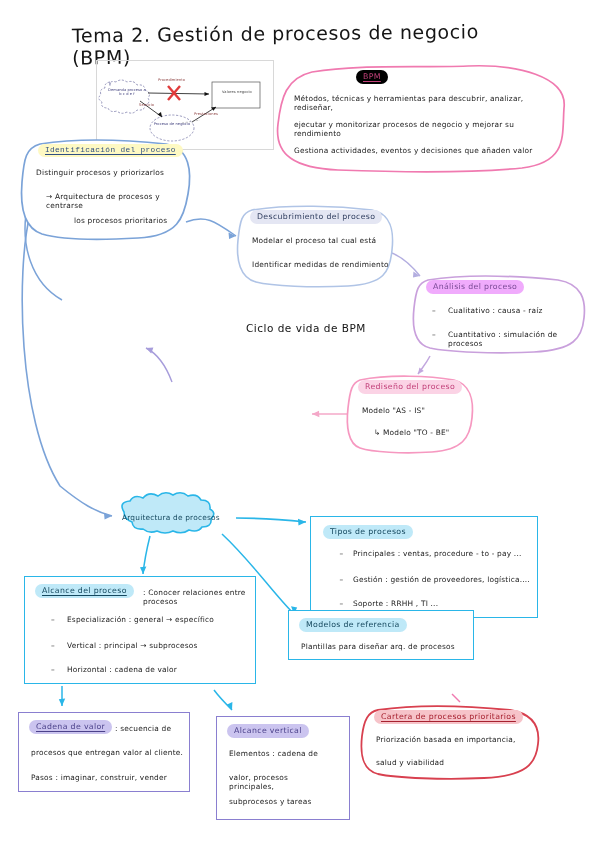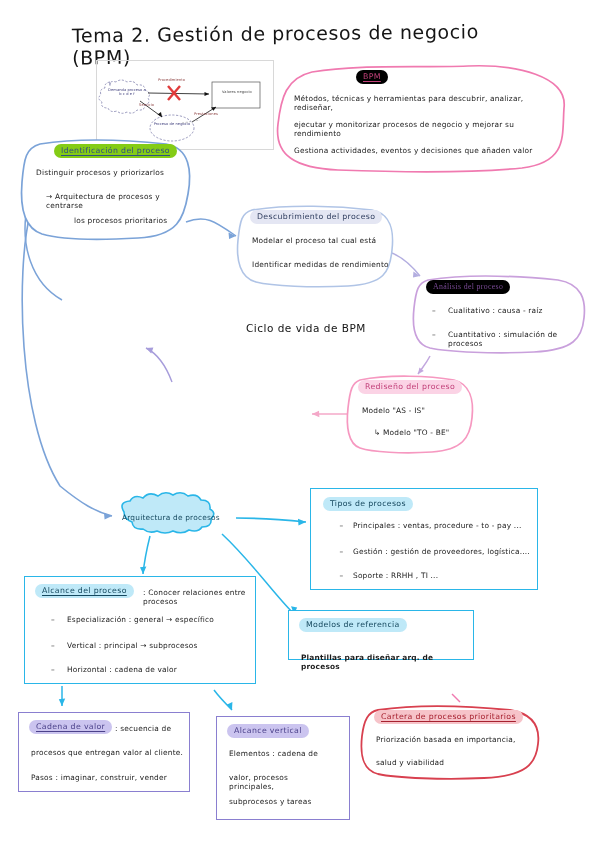--- a/index.html
+++ b/index.html
@@ -137,21 +137,21 @@
       <div class="line" style="position:absolute;left:22px;top:58px;width:268px;">ejecutar y monitorizar procesos de negocio y mejorar su rendimiento</div>
       <div class="line" style="position:absolute;left:22px;top:84px;width:268px;">Gestiona actividades, eventos y decisiones que añaden valor</div>
     </div>
   </div>
 
   <div class="blobwrap" style="left:18px;top:136px;width:178px;height:108px;">
     <svg width="178" height="108">
       <path d="M22 8 C60 2 110 4 148 8 C172 12 174 36 170 58 C166 82 160 100 120 102 C84 104 44 104 24 98 C6 92 2 70 4 46 C6 22 8 12 22 8 Z" fill="#ffffff" stroke="#7ba3d8" stroke-width="1.7"></path>
     </svg>
     <div class="inner node" style="left:0;top:0;width:178px;">
-      <div class="hdr" style="position:absolute;left:36px;top:8px;background:#84cc16;color:#2f4f83;">Identificación del proceso</div>
+      <div class="hdr" style="position:absolute;left:20px;top:8px;background:#fef9c3;color:#2f4f83;font-family:Liberation Mono, monospace;">Identificación del proceso</div>
       <div class="line" style="position:absolute;left:18px;top:32px;width:150px;">Distinguir procesos y priorizarlos</div>
       <div class="line" style="position:absolute;left:28px;top:56px;width:148px;">→    Arquitectura de procesos y centrarse</div>
       <div class="line" style="position:absolute;left:56px;top:80px;width:120px;">los procesos prioritarios</div>
     </div>
   </div>
 
   <div class="blobwrap" style="left:234px;top:202px;width:164px;height:88px;">
     <svg width="164" height="88">
       <path d="M18 8 C56 2 104 4 138 8 C158 12 160 30 158 48 C156 70 150 82 114 84 C78 86 38 84 22 80 C6 76 2 58 4 38 C6 18 8 11 18 8 Z" fill="#ffffff" stroke="#b0c4e6" stroke-width="1.6"></path>
     </svg>
@@ -160,21 +160,21 @@
       <div class="line" style="position:absolute;left:18px;top:34px;width:140px;">Modelar el proceso tal cual está</div>
       <div class="line" style="position:absolute;left:18px;top:58px;width:144px;">Identificar medidas de rendimiento</div>
     </div>
   </div>
 
   <div class="blobwrap" style="left:410px;top:272px;width:180px;height:84px;">
     <svg width="180" height="84">
       <path d="M18 8 C56 2 108 4 148 8 C172 12 176 28 174 46 C172 66 164 78 124 80 C84 82 38 80 20 76 C4 72 2 54 4 36 C6 18 8 11 18 8 Z" fill="#ffffff" stroke="#c9a0dc" stroke-width="1.7"></path>
     </svg>
     <div class="inner node" style="left:0;top:0;width:180px;">
-      <div class="hdr nounder" style="position:absolute;left:16px;top:8px;background:#000000;color:#7a4a96;font-family:Liberation Serif, serif;">Análisis del proceso</div>
+      <div class="hdr nounder" style="position:absolute;left:16px;top:8px;background:#f0abfc;color:#7a4a96;">Análisis del proceso</div>
       <div class="bullet" style="position:absolute;left:22px;top:34px;width:152px;">
         <span class="dash">–</span>
         <span>Cualitativo : causa - raíz</span>
       </div>
       <div class="bullet" style="position:absolute;left:22px;top:58px;width:156px;">
         <span class="dash">–</span>
         <span>Cuantitativo : simulación de procesos</span>
       </div>
     </div>
   </div>
@@ -196,42 +196,42 @@
 
   <div class="blobwrap" style="left:108px;top:498px;width:130px;height:40px;">
     <svg width="130" height="40">
       <path d="M16 14 q-6 -10 6 -11 q4 -7 13 -3 q6 -7 15 -2 q7 -6 15 -1 q8 -5 15 1 q9 -3 13 4 q10 0 9 9 q7 4 1 10 q1 8 -9 8 q-4 6 -13 3 q-7 5 -16 1 q-8 4 -16 0 q-8 3 -14 -2 q-10 1 -11 -7 q-8 -3 -8 -10 z" fill="#bfe9f8" stroke="#2ab6e8" stroke-width="1.6"></path>
     </svg>
     <div class="inner node" style="left:0;top:0;width:130px;">
       <div class="line" style="position:absolute;left:14px;top:15px;width:110px;font-size:7.4px;color:#15485e;">Arquitectura de procesos</div>
     </div>
   </div>
 
-  <div class="rectbox" style="left:310px;top:488px;width:228px;height:102px;border:1.8px solid #2ab6e8;text-align:center;">
+  <div class="rectbox" style="left:310px;top:516px;width:228px;height:102px;border:1.8px solid #2ab6e8;text-align:center;">
     <div class="node" style="position:relative;width:100%;height:100%;">
       <div class="hdr nounder" style="position:absolute;left:12px;top:8px;background:#bfe9f8;color:#15485e;">Tipos de procesos</div>
       <div class="bullet" style="position:absolute;left:26px;top:32px;width:198px;">
         <span class="dash">–</span>
         <span>Principales :  ventas, procedure - to - pay ...</span>
       </div>
       <div class="bullet" style="position:absolute;left:26px;top:58px;width:200px;">
         <span class="dash">–</span>
         <span>Gestión :  gestión de proveedores, logística....</span>
       </div>
       <div class="bullet" style="position:absolute;left:26px;top:82px;width:190px;">
         <span class="dash">–</span>
         <span>Soporte :  RRHH , TI ...</span>
       </div>
     </div>
   </div>
 
   <div class="rectbox" style="left:288px;top:610px;width:186px;height:50px;border:1.8px solid #2ab6e8;">
     <div class="node" style="position:relative;width:100%;height:100%;">
       <div class="hdr nounder" style="position:absolute;left:10px;top:7px;background:#bfe9f8;color:#15485e;">Modelos de referencia</div>
-      <div class="line" style="position:absolute;left:12px;top:42px;width:170px;font-weight:bold;">Plantillas para diseñar arq. de procesos</div>
+      <div class="line" style="position:absolute;left:12px;top:31px;width:170px;">Plantillas para diseñar arq. de procesos</div>
     </div>
   </div>
 
   <div class="rectbox" style="left:24px;top:576px;width:232px;height:108px;border:1.8px solid #2ab6e8;">
     <div class="node" style="position:relative;width:100%;height:100%;">
       <div class="hdr" style="position:absolute;left:10px;top:7px;background:#bfe9f8;color:#15485e;">Alcance del proceso</div>
       <div class="line" style="position:absolute;left:118px;top:11px;width:116px;">:  Conocer relaciones entre procesos</div>
       <div class="bullet" style="position:absolute;left:26px;top:38px;width:200px;">
         <span class="dash">–</span>
         <span>Especialización :  general → específico</span>

